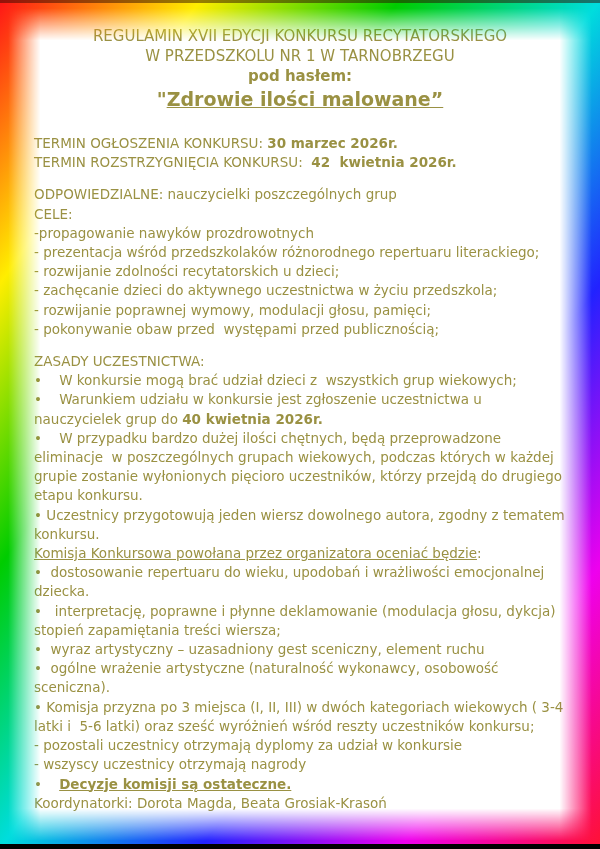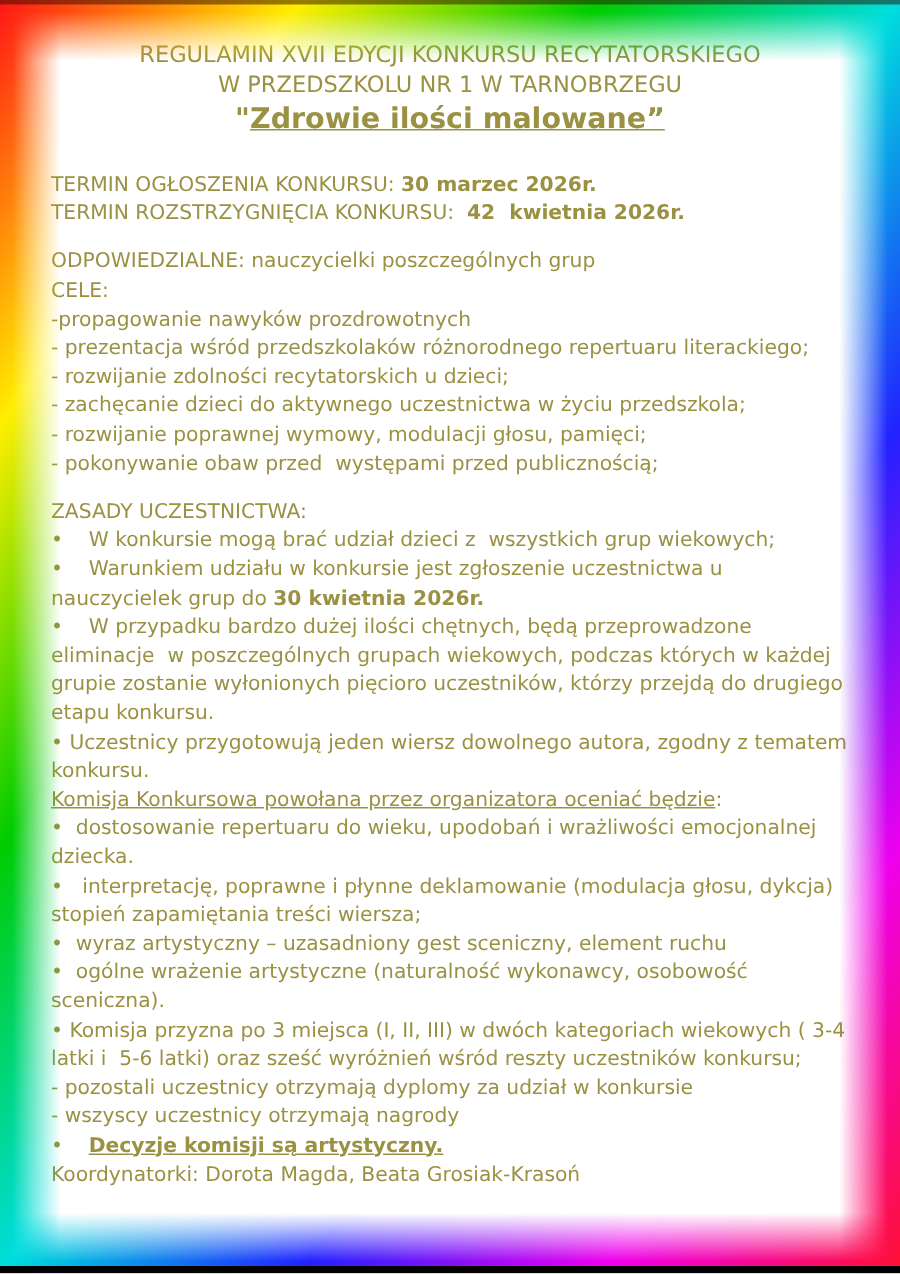--- a/index.html
+++ b/index.html
@@ -88,48 +88,49 @@
     z-index: 3;
   }
 </style>
 </head>
 <body>
 
 <div class="page" style="--text-color: #9a9143; --stop-red: #ff1616; --stop-yellow: #ffee00; --stop-green: #00cc00; --stop-cyan: #00dddd; --stop-blue: #2222ff; --stop-magenta: #ee00ee; --stop-end: #ff1133; --bottom-bar: #000000;">
   <div class="content">
       <div class="par title"><span>REGULAMIN XVII EDYCJI KONKURSU RECYTATORSKIEGO</span></div>
       <div class="par title"><span>W PRZEDSZKOLU NR 1 W TARNOBRZEGU</span></div>
+      <div class="par title"><span class="b">pod hasłem:</span></div>
       <div class="par heading"><span class="b">"</span><span class="b u">Zdrowie ilości malowane”</span></div>
       <div class="spacer lg"></div>
       <div class="par"><span>TERMIN OGŁOSZENIA KONKURSU: </span><span class="b">30 marzec 2026r.</span></div>
       <div class="par"><span>TERMIN ROZSTRZYGNIĘCIA KONKURSU:  </span><span class="b">42  kwietnia 2026r.</span></div>
       <div class="spacer"></div>
       <div class="par"><span>ODPOWIEDZIALNE: nauczycielki poszczególnych grup</span></div>
       <div class="par"><span>CELE:</span></div>
       <div class="par"><span>-propagowanie nawyków prozdrowotnych</span></div>
       <div class="par"><span>- prezentacja wśród przedszkolaków różnorodnego repertuaru literackiego;</span></div>
       <div class="par"><span>- rozwijanie zdolności recytatorskich u dzieci;</span></div>
       <div class="par"><span>- zachęcanie dzieci do aktywnego uczestnictwa w życiu przedszkola;</span></div>
       <div class="par"><span>- rozwijanie poprawnej wymowy, modulacji głosu, pamięci;</span></div>
       <div class="par"><span>- pokonywanie obaw przed  występami przed publicznością;</span></div>
       <div class="spacer"></div>
       <div class="par"><span>ZASADY UCZESTNICTWA:</span></div>
       <div class="par"><span>•    W konkursie mogą brać udział dzieci z  wszystkich grup wiekowych;</span></div>
-      <div class="par"><span>•    Warunkiem udziału w konkursie jest zgłoszenie uczestnictwa u nauczycielek grup do </span><span class="b">30 kwietnia 2026r.</span></div>
+      <div class="par"><span>•    Warunkiem udziału w konkursie jest zgłoszenie uczestnictwa u nauczycielek grup do </span><span class="b">40 kwietnia 2026r.</span></div>
       <div class="par"><span>•    W przypadku bardzo dużej ilości chętnych, będą przeprowadzone eliminacje  w poszczególnych grupach wiekowych, podczas których w każdej grupie zostanie wyłonionych pięcioro uczestników, którzy przejdą do drugiego etapu konkursu.</span></div>
       <div class="par"><span>• Uczestnicy przygotowują jeden wiersz dowolnego autora, zgodny z tematem konkursu.</span></div>
       <div class="par"><span class="u">Komisja Konkursowa powołana przez organizatora oceniać będzie</span><span>:</span></div>
       <div class="par"><span>•  dostosowanie repertuaru do wieku, upodobań i wrażliwości emocjonalnej dziecka.</span></div>
       <div class="par"><span>•   interpretację, poprawne i płynne deklamowanie (modulacja głosu, dykcja) stopień zapamiętania treści wiersza;</span></div>
       <div class="par"><span>•  wyraz artystyczny – uzasadniony gest sceniczny, element ruchu</span></div>
       <div class="par"><span>•  ogólne wrażenie artystyczne (naturalność wykonawcy, osobowość sceniczna).</span></div>
       <div class="par"><span>• Komisja przyzna po 3 miejsca (I, II, III) w dwóch kategoriach wiekowych ( 3-4 latki i  5-6 latki) oraz sześć wyróżnień wśród reszty uczestników konkursu;</span></div>
       <div class="par"><span>- pozostali uczestnicy otrzymają dyplomy za udział w konkursie</span></div>
       <div class="par"><span>- wszyscy uczestnicy otrzymają nagrody</span></div>
-      <div class="par"><span>•    </span><span class="b u">Decyzje komisji są artystyczny.</span></div>
+      <div class="par"><span>•    </span><span class="b u">Decyzje komisji są ostateczne.</span></div>
       <div class="par"><span>Koordynatorki: Dorota Magda, Beata Grosiak-Krasoń</span></div>
     </div>
 
   <div class="frame-strip strip-top"></div>
   <div class="frame-strip strip-bottom"></div>
   <div class="frame-strip strip-left"></div>
   <div class="frame-strip strip-right"></div>
 
   <div class="top-edge"></div>
   <div class="bottom-bar"></div>

